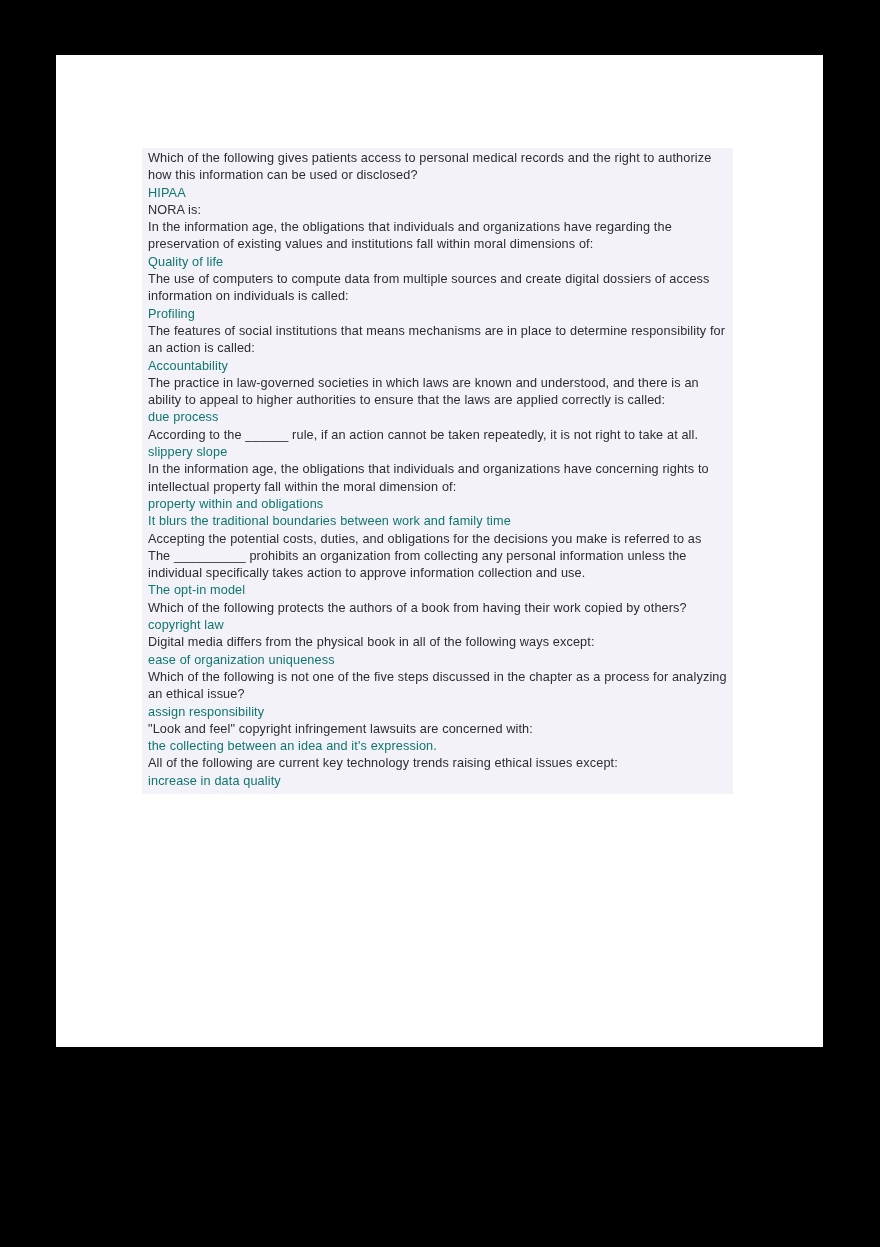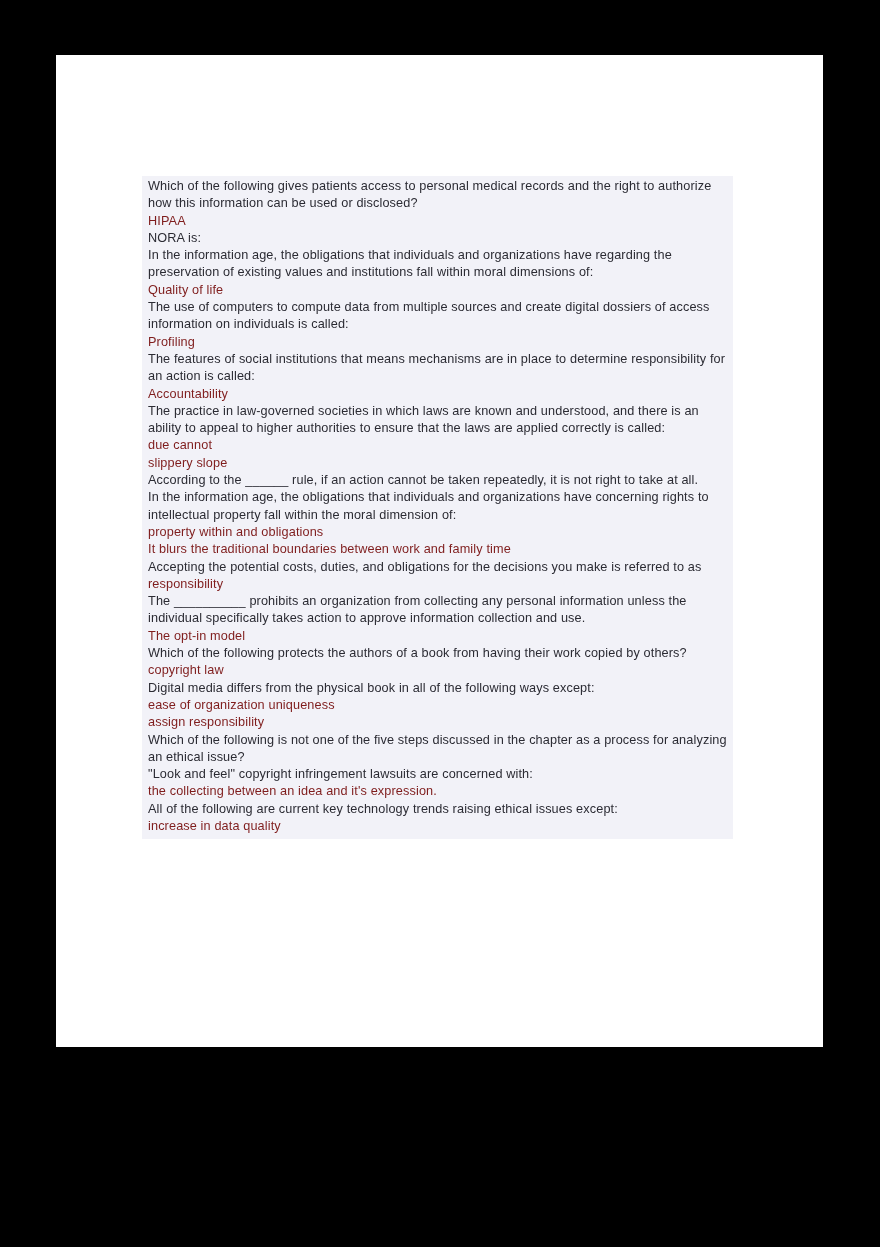--- a/index.html
+++ b/index.html
@@ -31,76 +31,74 @@
   }
   
   .content-block {
     position: absolute;
     left: 86px;      
     top: 93px;       
     width: 591px;    
     background: #f2f2f8;
     padding: 2px 0 4px 0;
     box-sizing: border-box;
-    margin-top: 28px;
   }
   .qa-list {
     margin: 0;
     padding: 0;
     list-style: none;
   }
   .qa-line {
     font-size: 12.7px;
     line-height: 17.3px;
     color: #2b2b33;
     padding: 0 6px 0 6px;
     margin: 0;
     white-space: normal;
     letter-spacing: 0.01em;
   }
   .qa-line.question {
     color: #2b2b33;
   }
   .qa-line.answer {
-    color: #7f1d1d;
+    color: #0f766e;
   }
 </style>
 </head>
 <body>
 
 <div class="viewport">
   <div class="page">
     <div class="content-block">
       <div class="qa-list" id="qa-list">
           <div class="qa-line question">Which of the following gives patients access to personal medical records and the right to authorize how this information can be used or disclosed?</div>
           <div class="qa-line answer">HIPAA</div>
           <div class="qa-line question">NORA is:</div>
           <div class="qa-line question">In the information age, the obligations that individuals and organizations have regarding the preservation of existing values and institutions fall within moral dimensions of:</div>
           <div class="qa-line answer">Quality of life</div>
           <div class="qa-line question">The use of computers to compute data from multiple sources and create digital dossiers of access information on individuals is called:</div>
           <div class="qa-line answer">Profiling</div>
           <div class="qa-line question">The features of social institutions that means mechanisms are in place to determine responsibility for an action is called:</div>
           <div class="qa-line answer">Accountability</div>
           <div class="qa-line question">The practice in law-governed societies in which laws are known and understood, and there is an ability to appeal to higher authorities to ensure that the laws are applied correctly is called:</div>
-          <div class="qa-line answer">due cannot</div>
+          <div class="qa-line answer">due process</div>
+          <div class="qa-line question">According to the ______ rule, if an action cannot be taken repeatedly, it is not right to take at all.</div>
           <div class="qa-line answer">slippery slope</div>
-          <div class="qa-line question">According to the ______ rule, if an action cannot be taken repeatedly, it is not right to take at all.</div>
           <div class="qa-line question">In the information age, the obligations that individuals and organizations have concerning rights to intellectual property fall within the moral dimension of:</div>
           <div class="qa-line answer">property within and obligations</div>
           <div class="qa-line answer">It blurs the traditional boundaries between work and family time</div>
           <div class="qa-line question">Accepting the potential costs, duties, and obligations for the decisions you make is referred to as</div>
-          <div class="qa-line answer">responsibility</div>
           <div class="qa-line question">The __________ prohibits an organization from collecting any personal information unless the individual specifically takes action to approve information collection and use.</div>
           <div class="qa-line answer">The opt-in model</div>
           <div class="qa-line question">Which of the following protects the authors of a book from having their work copied by others?</div>
           <div class="qa-line answer">copyright law</div>
           <div class="qa-line question">Digital media differs from the physical book in all of the following ways except:</div>
           <div class="qa-line answer">ease of organization uniqueness</div>
+          <div class="qa-line question">Which of the following is not one of the five steps discussed in the chapter as a process for analyzing an ethical issue?</div>
           <div class="qa-line answer">assign responsibility</div>
-          <div class="qa-line question">Which of the following is not one of the five steps discussed in the chapter as a process for analyzing an ethical issue?</div>
           <div class="qa-line question">"Look and feel" copyright infringement lawsuits are concerned with:</div>
           <div class="qa-line answer">the collecting between an idea and it's expression.</div>
           <div class="qa-line question">All of the following are current key technology trends raising ethical issues except:</div>
           <div class="qa-line answer">increase in data quality</div>
         </div>
     </div>
   </div>
 </div>
 
 </body></html>

